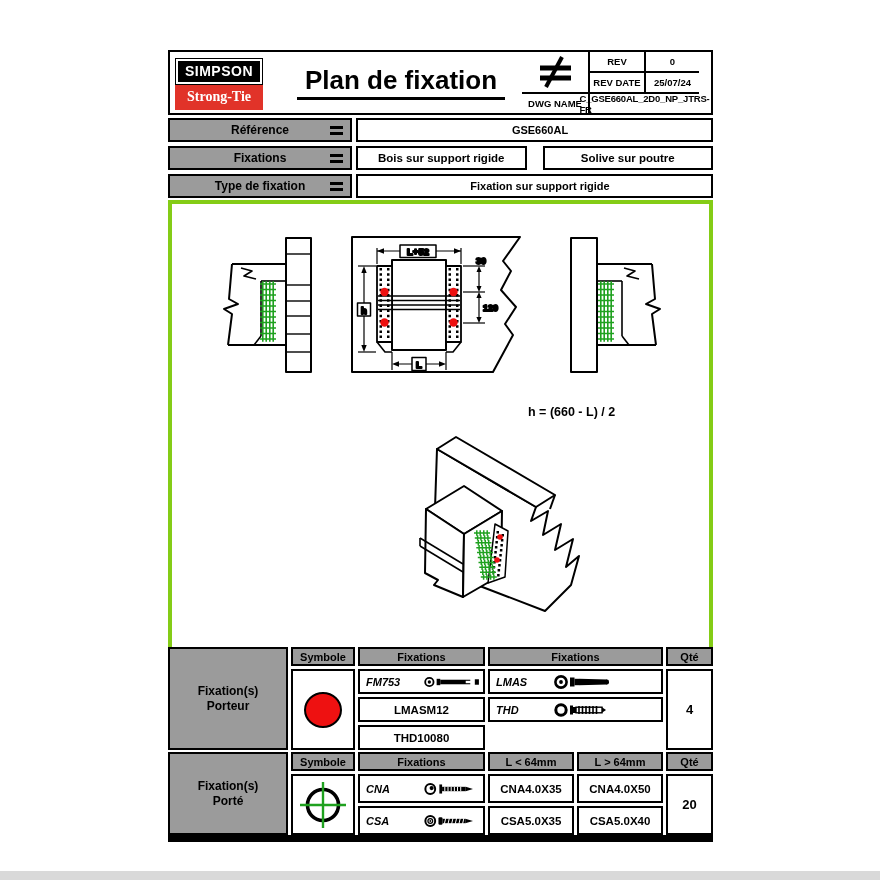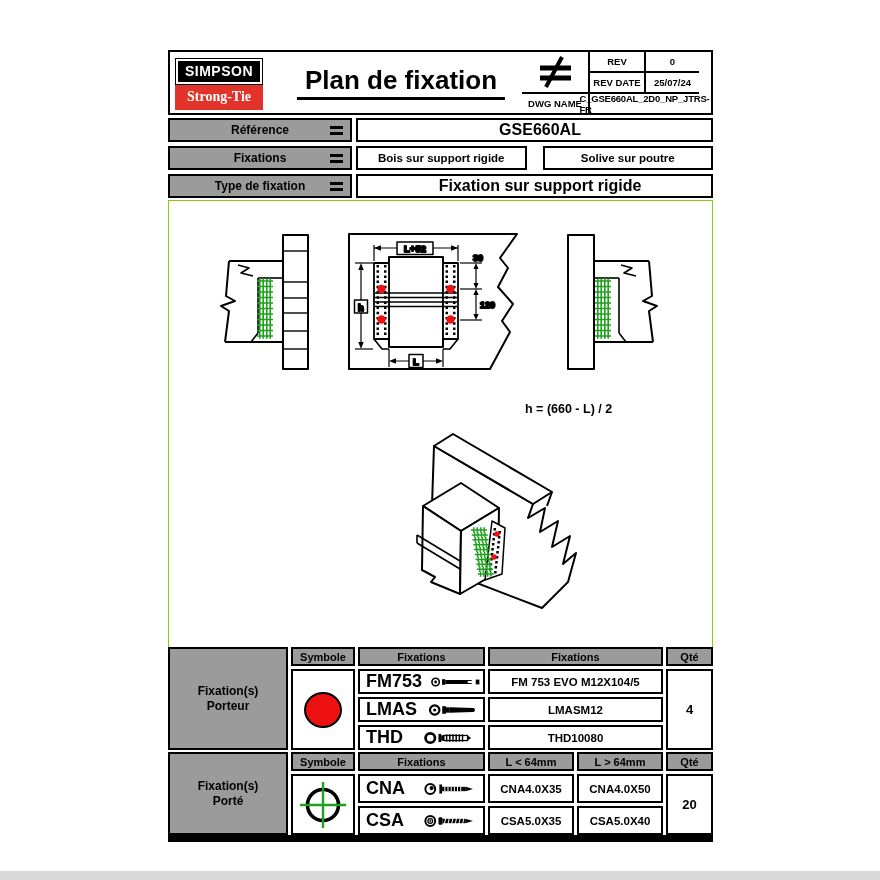--- a/index.html
+++ b/index.html
@@ -28,35 +28,35 @@
      background:#000; gap:2px;}
   .rev-block>div{background:#fff; display:flex; align-items:center; justify-content:center; font-size:9.5px;}
   .proj-cell{grid-row:1/3;}
   .dwg-val{grid-column:2/4; font-size:8px; letter-spacing:-.2px;}
   
   .ref{top:68px; height:80px; display:grid; grid-template-columns:184px 357px;
        grid-template-rows:24px 24px 24px; gap:4px;}
   .ref .lab{justify-content:center; position:relative; font-size:12px;}
   .eq-icon{position:absolute; right:7px; top:50%; width:13px; height:9px; margin-top:-4px;
      border-top:3.5px solid #000; border-bottom:3.5px solid #000;}
-  .ref .val{font-size:16px;padding-left:11px;}
+  .ref .val{font-size:11px;padding-left:11px;}
   .val-split{display:grid; grid-template-columns:1fr 1fr; gap:16px;}
   .val-split>div{border:2px solid #000; display:flex; align-items:center; justify-content:center; font-size:11.5px;}
   
-  .draw{top:150px; height:484px; border:1px solid #84cc16;}
+  .draw{top:150px; height:484px; border:4px solid #84cc16;}
   svg text{font-family:"Liberation Sans",sans-serif; font-weight:bold; fill:#000;}
   
   .fixtab{display:grid; gap:3px;}
   .porteur{top:597px; height:103px; grid-template-columns:120px 64px 127px 175px 47px;
       grid-template-rows:19px 25px 25px 25px;}
   .porte{top:702px; height:83px; grid-template-columns:120px 64px 127px 86px 86px 47px;
       grid-template-rows:19px 29px 29px;}
   .fixtab .hd{font-size:11px;}
   .rowlab{flex-direction:column; font-size:12px; line-height:1.25;}
-  .codecell{justify-content:flex-start; padding-left:6px; gap:19px; font-size:18px;}
+  .codecell{justify-content:flex-start; padding-left:6px; gap:19px; font-size:11px;font-style:italic;}
   .code{min-width:38px; text-align:left;}
   .namecell{font-size:11.5px;}
   .qty{font-size:13px;}
   .red-dot{width:38px; height:36px; border-radius:50%; background:var(--fixation-red); border:2.5px solid #000;}
   .bottom-bar{top:785px; height:7px; background:#000;}
   .page-shade{position:absolute; left:0; top:871px; width:880px; height:9px; background:#d9d9d9;}
 </style>
 </head>
 <body>
 
@@ -276,21 +276,20 @@
       <span class="code">FM753</span>
       <svg width="66" height="16" viewBox="0 0 66 16">
         <circle cx="7" cy="8" r="4.6" fill="none" stroke="#000" stroke-width="2"></circle>
         <circle cx="7" cy="8" r="1.8" fill="#000"></circle>
         <rect x="15" y="4.5" width="4" height="7" fill="#000"></rect>
         <rect x="19" y="5.5" width="33" height="5" fill="#000"></rect>
         <rect x="47" y="6.7" width="9" height="2.6" fill="#fff"></rect>
         <rect x="57" y="5" width="4.5" height="6" fill="#000"></rect>
       </svg>
     </div>
-    <div class="cell namecell">FM 753 EVO M12X104/5</div>
 
     <div class="cell codecell">
       <span class="code">LMAS</span>
       <svg width="66" height="16" viewBox="0 0 66 16">
         <circle cx="8" cy="8" r="5.6" fill="none" stroke="#000" stroke-width="2.6"></circle>
         <circle cx="8" cy="8" r="1.9" fill="#000"></circle>
         <rect x="17" y="3.5" width="4.5" height="9" fill="#000"></rect>
         <rect x="21.5" y="4.8" width="4.5" height="6.4" fill="#000"></rect>
         <polygon points="26,4.8 54,5.6 54,10.4 26,11.2" fill="#000"></polygon>
         <rect x="52" y="5.6" width="4" height="4.8" rx="2" fill="#000"></rect>

